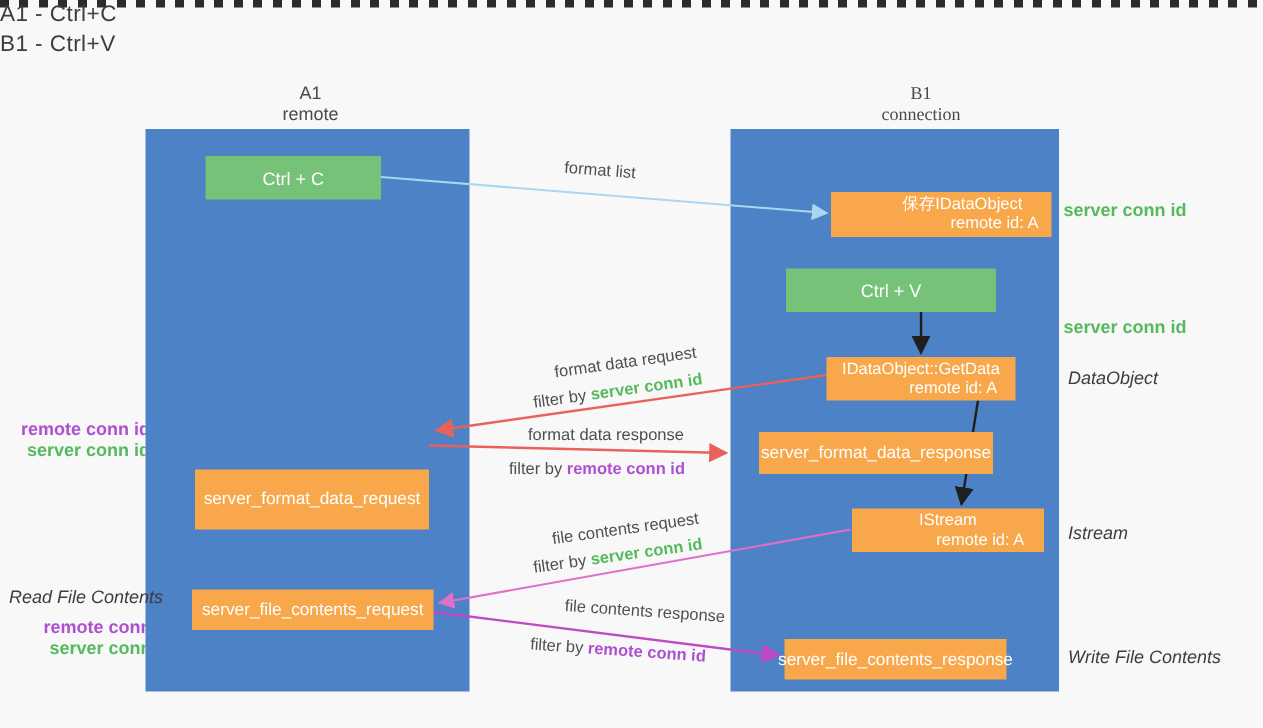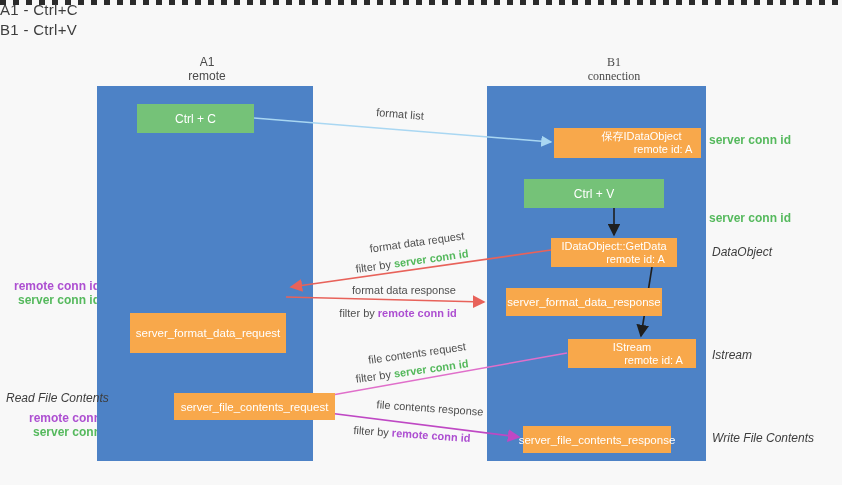--- a/index.html
+++ b/index.html
@@ -122,21 +122,21 @@
 
   <div class="abs node orange single" style="left:506px;top:288px;width:156px;height:28px;">
     <span>server_format_data_response</span>
   </div>
 
   <div class="abs node orange" style="left:568px;top:339px;width:128px;height:29px;">
     <span class="l1">IStream</span>
     <span class="l2">remote id: A</span>
   </div>
 
-  <div class="abs node orange single" style="left:128px;top:393px;width:161px;height:27px;margin-left:46px;">
+  <div class="abs node orange single" style="left:128px;top:393px;width:161px;height:27px;">
     <span>server_file_contents_request</span>
   </div>
 
   <div class="abs node orange single" style="left:523px;top:426px;width:148px;height:27px;">
     <span>server_file_contents_response</span>
   </div>
 
   <span class="abs arrow-label" style="left:400px;top:108px;transform:translateX(-50%) rotate(4.5deg);">format list</span>
 
   <span class="abs arrow-label" style="left:417px;top:236px;transform:translateX(-50%) rotate(-8deg);">format data request</span>

